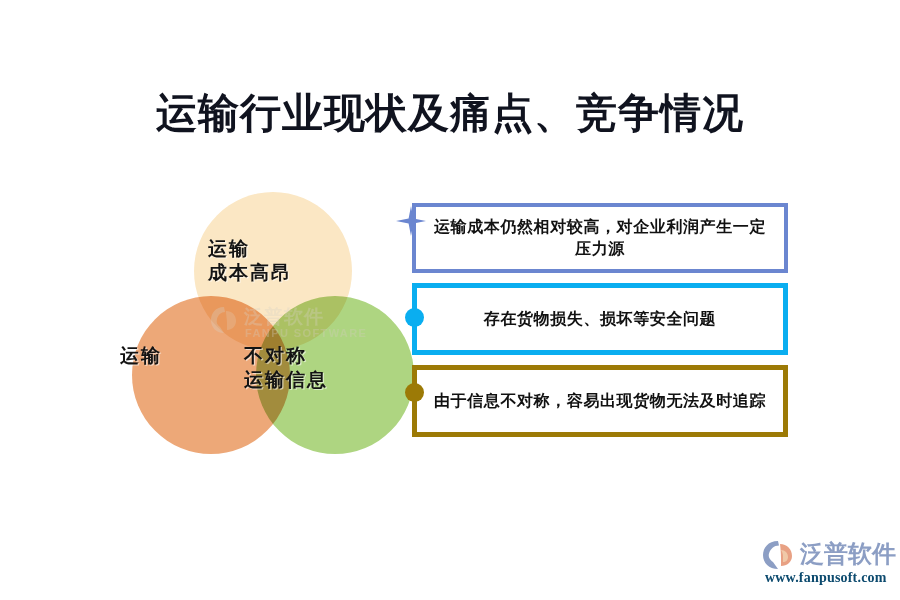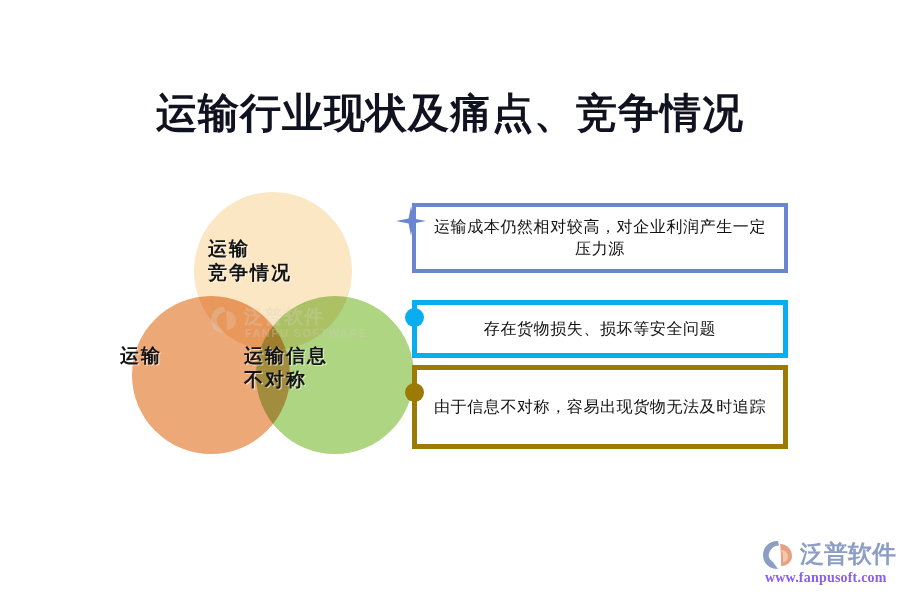--- a/index.html
+++ b/index.html
@@ -125,31 +125,31 @@
     left: 412px;
     width: 376px;
     background: #ffffff;
     box-sizing: border-box;
     display: flex;
     align-items: center;
     justify-content: center;
   }
   .callout-text {
     font-family: "Liberation Serif", "DejaVu Serif", serif;
-    font-weight: 400;
+    font-weight: 700;
     font-size: 16px;
     line-height: 1.35;
     color: #111111;
     text-align: center;
     letter-spacing: 0.6px;
     padding: 0 16px;
   }
   #callout-cost     { top: 203px; height: 70px; border: 4px solid #6b86d0; }
-  #callout-safety   { top: 300px; height: 58px; border: 5px solid #0aaef0; }
-  #callout-tracking { top: 365px; height: 84px; border: 5px solid #9c7a06; }
+  #callout-safety   { top: 283px; height: 72px; border: 5px solid #0aaef0; }
+  #callout-tracking { top: 365px; height: 72px; border: 5px solid #9c7a06; }
 
   
   .callout-marker {
     position: absolute;
     z-index: 8;
   }
   #marker-sparkle {
     left: 396px;
     top: 206px;
     width: 30px;
@@ -221,28 +221,28 @@
     <svg class="wm-mark" viewBox="0 0 30 28">
       <path d="M14 1 C5 1 1 8 1 14 C1 21 6 27 14 27 L10 21 C7 19 6 16 7 13 C8 9 11 6 15 6 Z" fill="#d8d2c6"></path>
       <path d="M16 5 C22 5 26 9 26 15 C26 20 22 24 17 24 L17 17 C17 13 16 9 16 5 Z" fill="#e3c9ad"></path>
     </svg>
     <div class="wm-name">泛普软件</div>
     <div class="wm-sub">FANPU SOFTWARE</div>
   </div>
 
   <div class="venn-label" id="venn-label-cost">
     <div>运输</div>
-    <div>竞争情况</div>
+    <div>成本高昂</div>
   </div>
   <div class="venn-label" id="venn-label-safety">
     <div>运输</div>
   </div>
   <div class="venn-label" id="venn-label-info">
+    <div>不对称</div>
     <div>运输信息</div>
-    <div>不对称</div>
   </div>
 </div>
 
 <div class="callout" id="callout-cost" style="border-color: rgb(107, 134, 208);">
   <div class="callout-text">运输成本仍然相对较高，对企业利润产生一定压力源</div>
 </div>
 
 <div class="callout" id="callout-safety" style="border-color: rgb(10, 174, 240);">
   <div class="callout-text">存在货物损失、损坏等安全问题</div>
 </div>
@@ -259,14 +259,14 @@
 
 <div class="callout-marker" id="marker-dot-tracking" style="background: rgb(156, 122, 6);"></div>
 
 <div id="brand-logo">
   <svg class="logo-mark" viewBox="0 0 34 30">
     <path d="M16 1 C6 1 1 8 1 15 C1 23 7 29 16 29 L11 22 C8 20 6 17 7 13.5 C8.5 9 12 5.5 17 5.5 Z" fill="#8c9ec4"></path>
     <path d="M18 4 C25 4 30 9 30 16 C30 22 25 26 19 26 L19 18 C19 13 18.5 8 18 4 Z" fill="#e8a184"></path>
     <path d="M19 10 C23 10 26 13 26 17 C26 20 24 22 21 22 L21 16 C21 14 20 11.5 19 10 Z" fill="#f0c9a8"></path>
   </svg>
   <div class="logo-name" style="color: rgb(140, 158, 196);">泛普软件</div>
-  <div class="logo-url" style="color: #8b5cf6;">www.fanpusoft.com</div>
+  <div class="logo-url" style="color: #0c4a6e;">www.fanpusoft.com</div>
 </div>
 
 </body></html>

